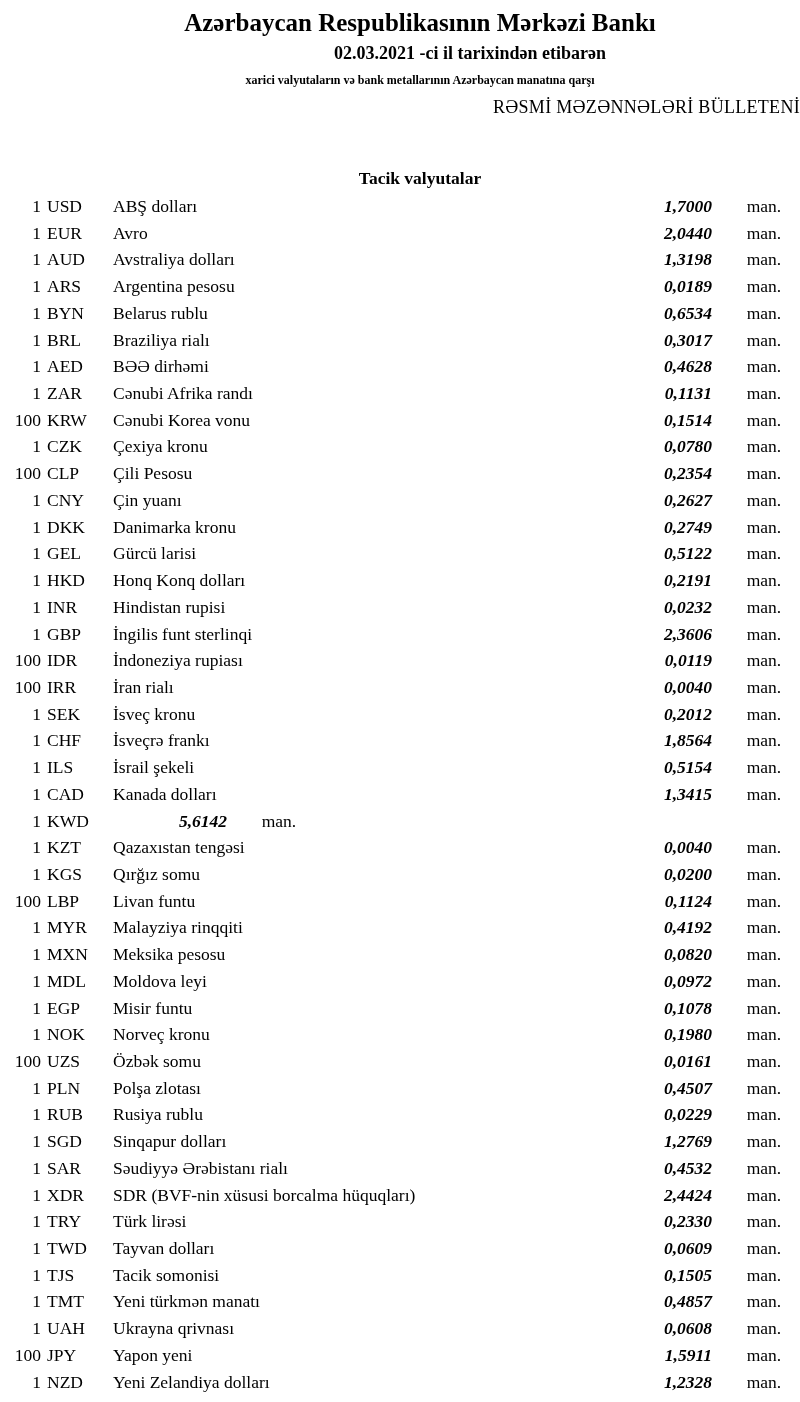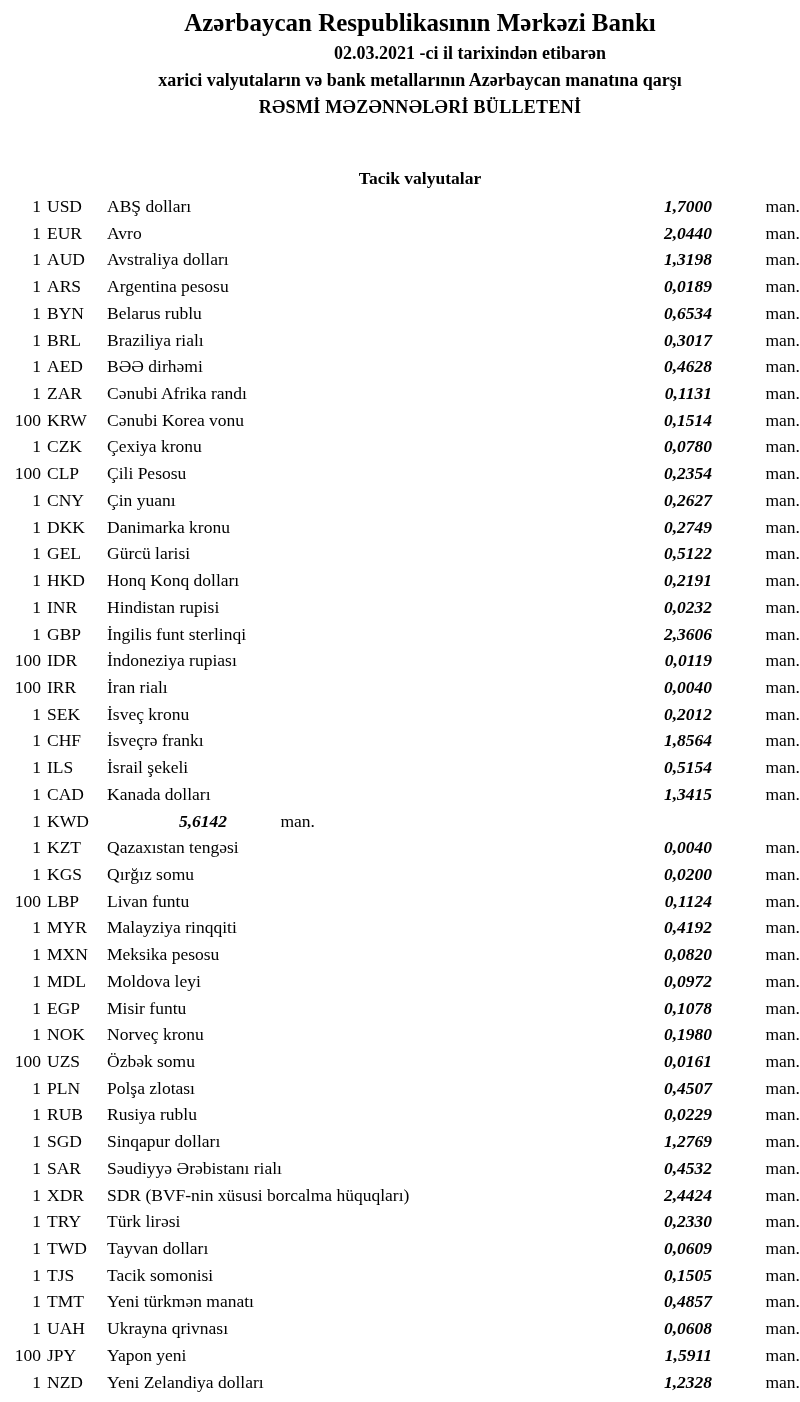--- a/index.html
+++ b/index.html
@@ -22,29 +22,30 @@
     line-height: 32px;
   }
   .date-line {
     font-size: 18px;
     font-weight: bold;
     line-height: 28px;
     position: relative;
     left: 50px; 
   }
   .subtitle {
-    font-size: 18px;
+    font-size: 12px;
     font-weight: bold;
     line-height: 27px;
   }
   .bulletin-title {
     font-size: 18px;
-    font-weight: bold;
+    font-weight: normal;
     line-height: 27px;
     letter-spacing: 0.3px;
+    text-align: right;
   }
   .section-title {
     margin-top: 45px;
     font-size: 17.5px;
     font-weight: bold;
     line-height: 24px;
   }
 
   .rates-table {
     margin-top: 3px;
@@ -62,35 +63,36 @@
     width: 41px;
     text-align: right;
     flex: none;
   }
   .code {
     width: 60px;
     margin-left: 6px;
     flex: none;
   }
   .cname {
+    margin-left: 6px;
     flex: 1 1 auto;
     overflow: hidden;
     text-align: left;
   }
   .rate {
     width: 120px;
     text-align: right;
     font-weight: bold;
     font-style: italic;
     flex: none;
   }
   .unit {
     width: 72px;
     margin-left: 16px;
-    text-align: right;
+    text-align: center;
     flex: none;
   }
 </style>
 </head>
 <body>
 
 <div class="header">
   <div class="bank-name">Azərbaycan Respublikasının Mərkəzi Bankı</div>
   <div class="date-line">02.03.2021 -ci il tarixindən etibarən</div>
   <div class="subtitle">xarici valyutaların və bank metallarının Azərbaycan manatına qarşı</div>

